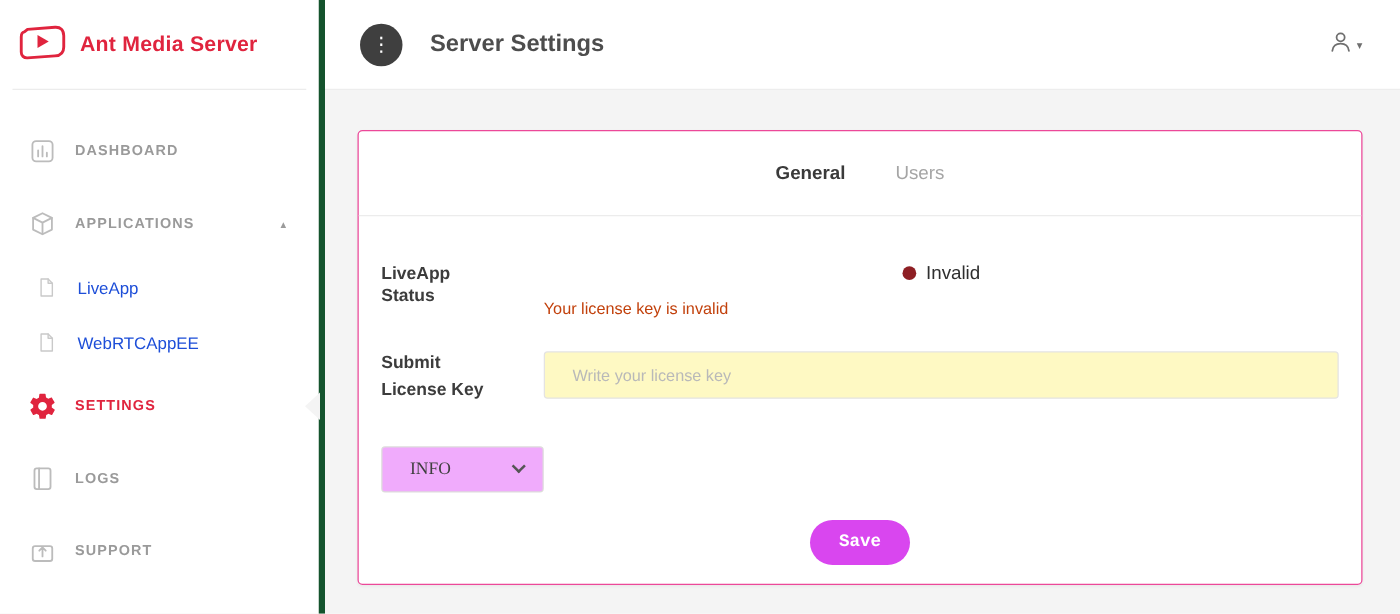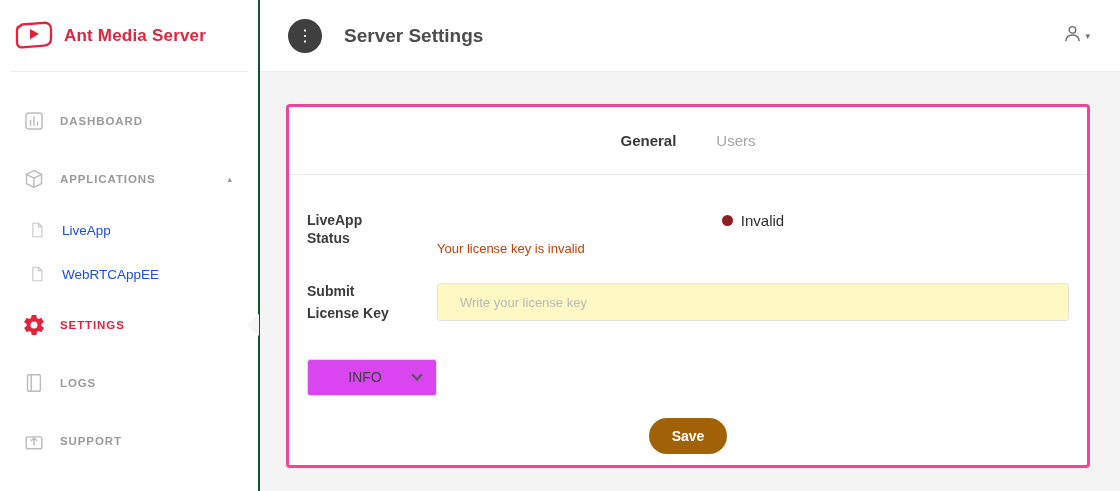--- a/index.html
+++ b/index.html
@@ -7,21 +7,21 @@
   body {
     width: 1120px; height: 491px; overflow: hidden;
     font-family: "Liberation Sans", sans-serif;
     background: #f4f4f4;
   }
   .app { display: flex; width: 1120px; height: 491px; }
 
   
   .sidebar {
     width: 260px; flex-shrink: 0; background: #ffffff;
-    border-right: 2px solid #14532d; position: relative;
+    border-right: 5px solid #14532d; position: relative;
   }
   .brand { height: 71px; display: flex; align-items: center; padding: 0 14px; gap: 10px; cursor: pointer; }
   .brand-name { color: #e0243e; font-size: 17px; font-weight: 600; letter-spacing: .2px; }
   .brand-divider { border-bottom: 1px solid #ececec; margin: 0 10px; }
 
   .menu { padding-top: 20px; }
   .menu-item {
     height: 58px; display: flex; align-items: center;
     padding: 0 26px 0 22px; gap: 14px; cursor: pointer; position: relative;
   }
@@ -51,21 +51,21 @@
     color: #fff; border: none; display: flex; align-items: center; justify-content: center;
     font-size: 16px; cursor: pointer; font-family: inherit; padding: 0;
   }
   .page-title { margin: 0 0 0 22px; font-size: 19px; color: #4d4d4d; font-weight: 600; }
   .user-menu { margin-left: auto; display: flex; align-items: center; gap: 3px; cursor: pointer; }
   .user-caret { font-size: 9px; color: #6f6f6f; }
 
   .content { flex: 1; padding: 32px 30px 0 26px; }
   .card {
     background: #fff; border-radius: 4px; height: 364px;
-    border: 3px solid #ec4899; box-shadow: 0 1px 2px rgba(0,0,0,.04);
+    border: 1px solid #ec4899; box-shadow: 0 1px 2px rgba(0,0,0,.04);
   }
   .tabs { height: 68px; display: flex; align-items: center; justify-content: center; gap: 40px; border-bottom: 1px solid #ececec; }
   .tab { font-size: 15px; color: #a5a5a5; cursor: pointer; }
   .tab.active { color: #3a3a3a; font-weight: 600; }
 
   .form { padding: 36px 18px 0; }
   .row { display: grid; grid-template-columns: 130px 1fr; align-items: center; }
   .row.top { align-items: start; }
   .flabel { font-size: 14px; font-weight: 600; color: #3c3c3c; max-width: 100px; line-height: 1.6; }
   .row.top .flabel { line-height: 1.3; }
@@ -79,33 +79,33 @@
 
   .license-input {
     width: 100%; height: 38px; background: #fef9c3; border: 1px solid #e4e3e2;
     border-radius: 3px; padding: 0 14px 0 22px; font-size: 13px; color: #555; font-family: inherit;
   }
   .license-input::placeholder { color: #b9b9b9; }
 
   .select-wrap { position: relative; }
   .log-select {
     width: 100%; height: 37px; appearance: none; -webkit-appearance: none;
-    background: #d946ef; border: 1px solid #dddcdb; border-radius: 3px;
-    padding: 0 36px 0 22px; font-size: 14px; color: #3f3f3f; font-family: Liberation Sans, sans-serif; cursor: pointer; text-align: center;
+    background: #f0abfc; border: 1px solid #dddcdb; border-radius: 3px;
+    padding: 0 36px 0 22px; font-size: 14px; color: #3f3f3f; font-family: Liberation Serif, serif; cursor: pointer;
   }
   .select-caret {
     position: absolute; right: 16px; top: 12px; width: 8px; height: 8px;
     border-right: 2px solid #555; border-bottom: 2px solid #555;
     transform: rotate(45deg); pointer-events: none;
   }
 
   .save-row { text-align: center; margin-top: 22px; }
   .save-btn {
-    background: #a16207; color: #fff; border: none; border-radius: 18px;
-    padding: 10px 23px; font-size: 14px; font-weight: 600; cursor: pointer; font-family: Liberation Sans, sans-serif;
+    background: #d946ef; color: #fff; border: none; border-radius: 18px;
+    padding: 10px 23px; font-size: 14px; font-weight: 600; cursor: pointer; font-family: Liberation Mono, monospace;
   }
 </style>
 </head>
 <body>
 
 <div class="app">
 
   <aside class="sidebar">
     <div class="brand">
       <span class="brand-mark">

